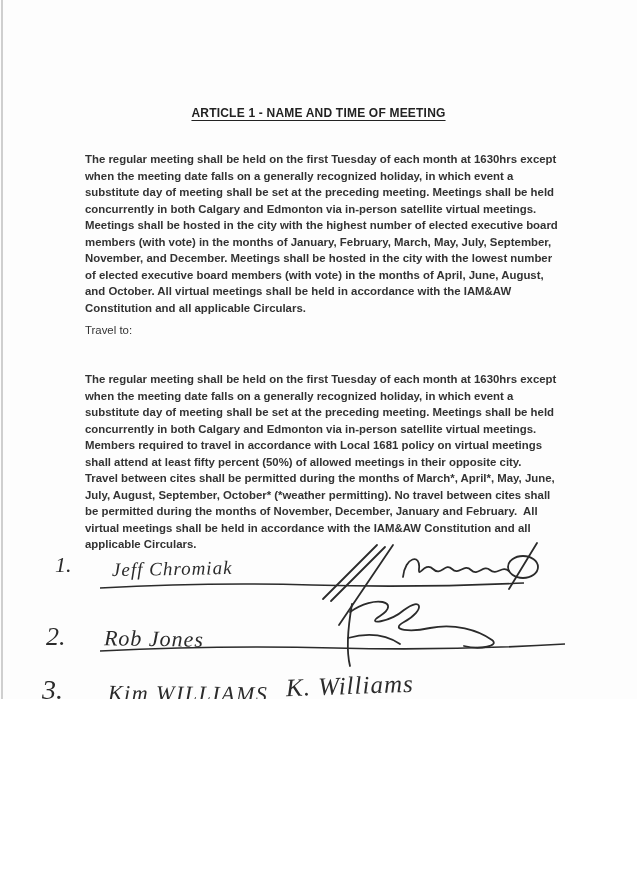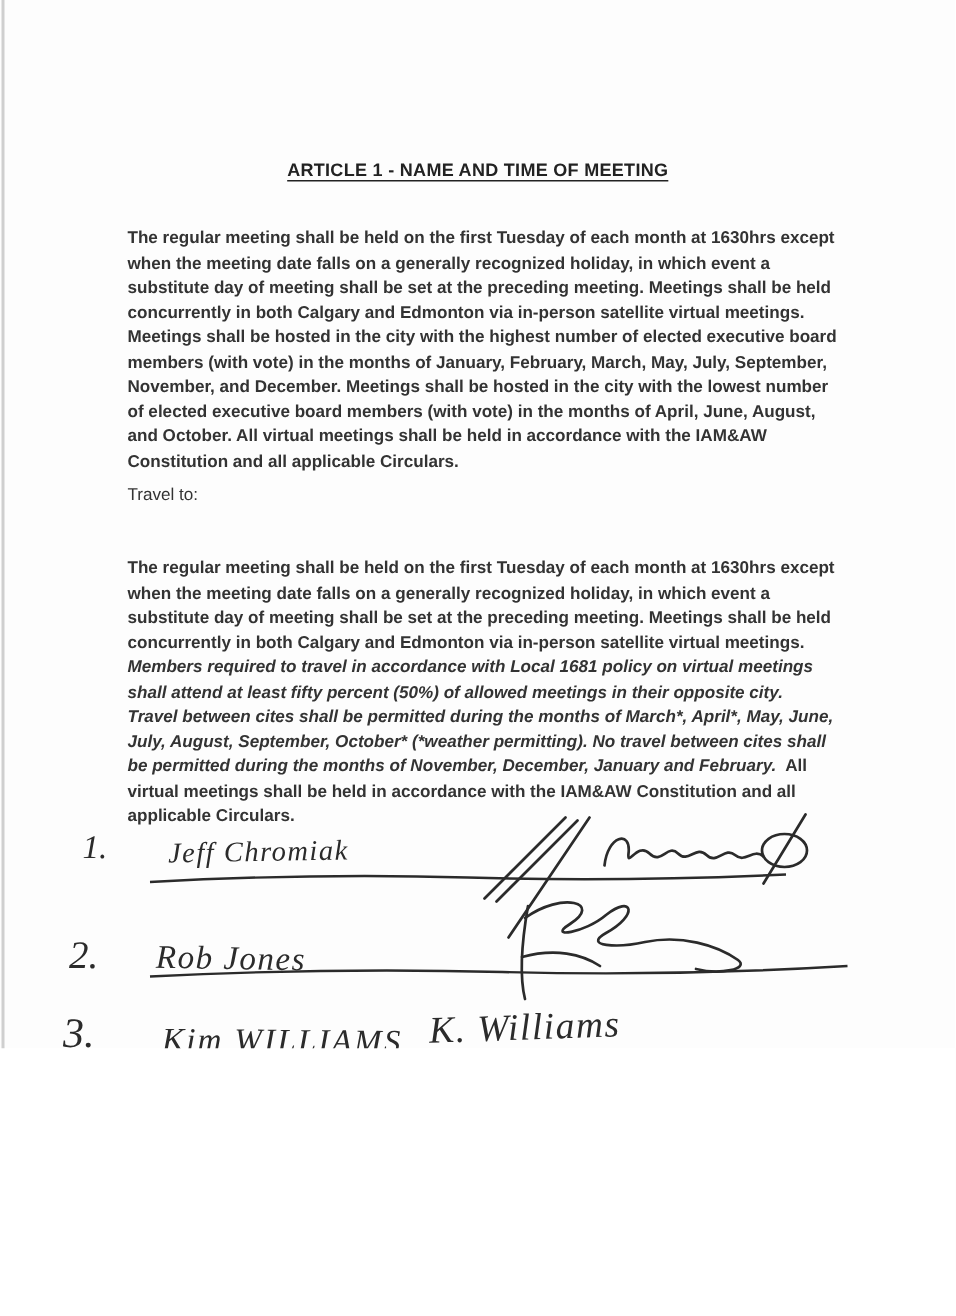--- a/index.html
+++ b/index.html
@@ -49,21 +49,21 @@
     width: 474px;
     font-size: 11.4px;
     line-height: 16.5px;
     color: #333333;
     white-space: pre-wrap;
   }
   .para-original { top: 151px; }
   .change-label  { position: absolute; left: 85px; top: 324px; font-size: 11.4px; color: #333333; }
   .para-revised  { top: 371px; }
   .seg-normal { font-weight: 700; font-style: normal; text-align: center; }
-  .seg-bold-italic { font-weight: 700; font-style: italic; }
+  .seg-bold-italic { font-weight: 700; }
 
   
   .hand {
     font-family: "Liberation Serif", serif;
     font-style: italic;
     color: #2b2b2b;
   }
   .row-number { position: absolute; font-size: 22px; }
   .signee-name { position: absolute; white-space: nowrap; }
   .sig-line { position: absolute; overflow: visible; }

